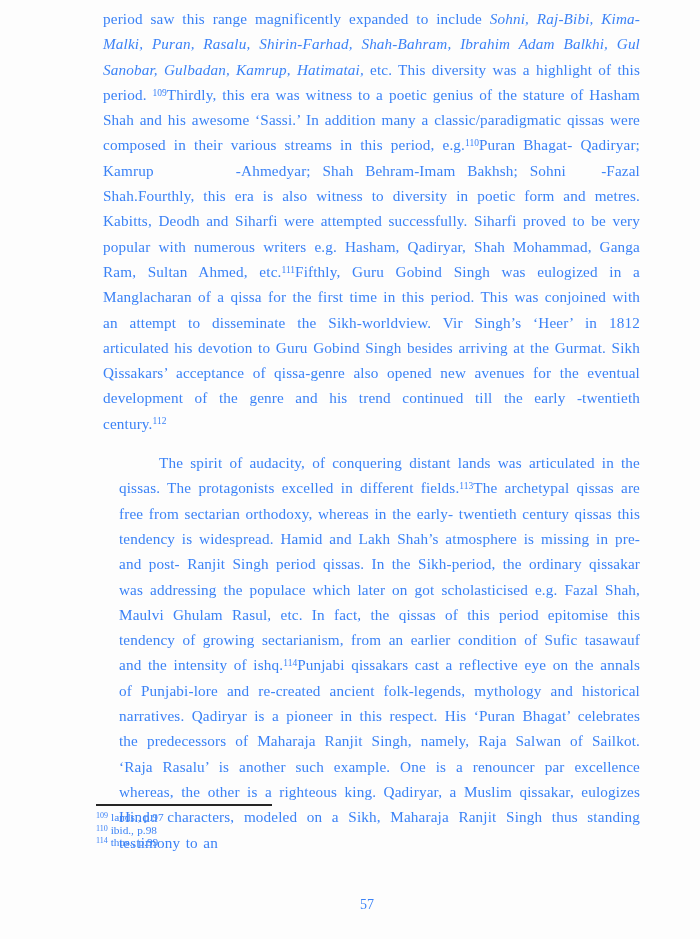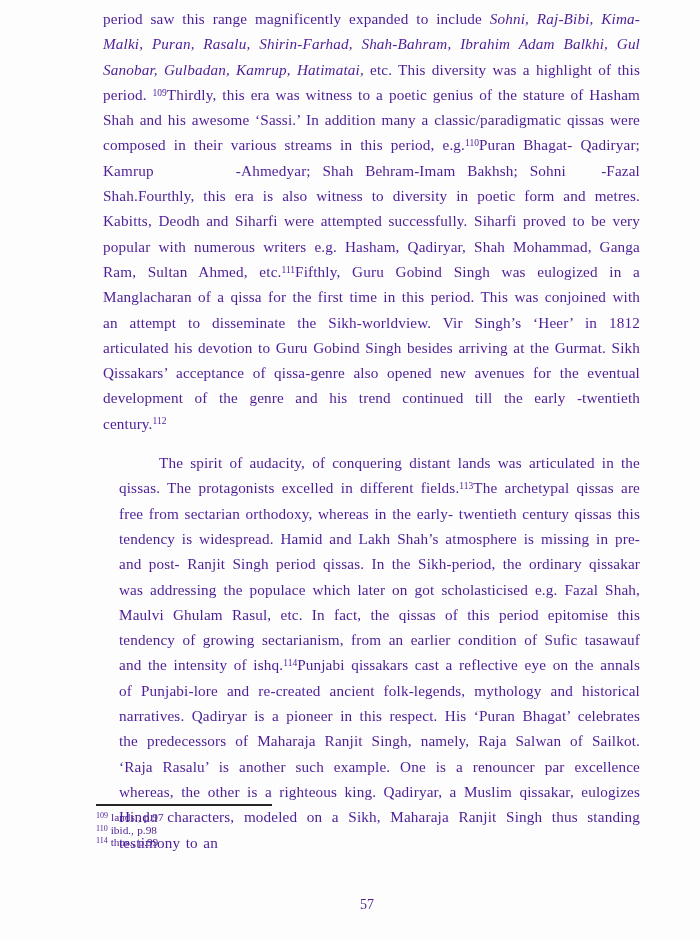--- a/index.html
+++ b/index.html
@@ -6,21 +6,21 @@
     margin: 0;
     padding: 0;
     background: #e8e8e8;
   }
   .page {
     position: relative;
     width: 700px;
     height: 939px;
     margin: 0 auto;
     background: #fdfdfd;
-    color: #4c1d95;
+    color: #3b82f6;
     font-family: "Liberation Serif", "DejaVu Serif", serif;
     overflow: hidden;
   }
   .body-text {
     position: absolute;
     left: 103px;
     top: 6px;
     width: 537px;
   }
   .para {

